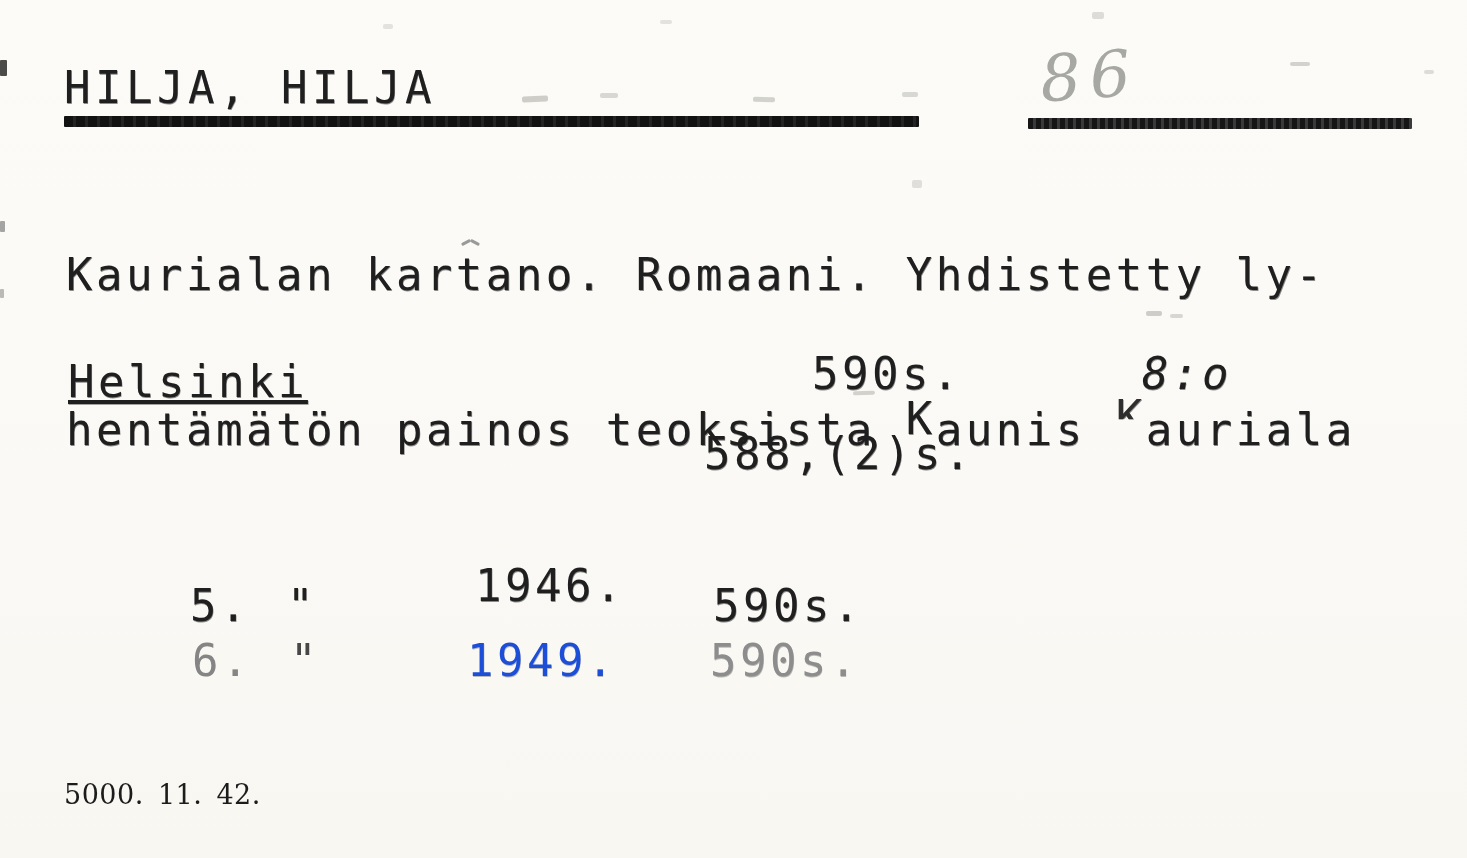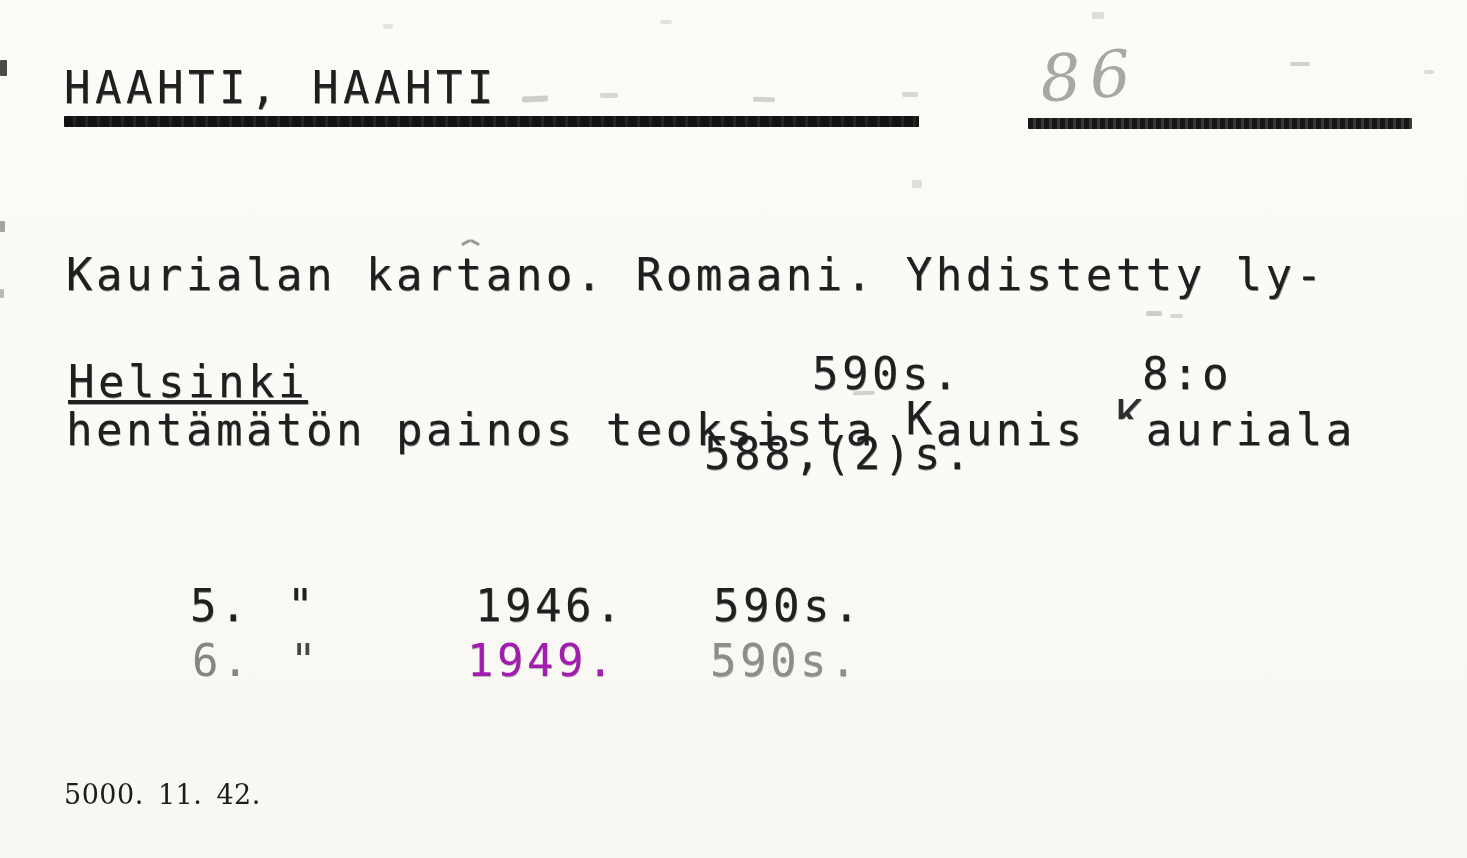--- a/index.html
+++ b/index.html
@@ -60,55 +60,55 @@
     letter-spacing: 9px;
     transform: rotate(-4deg);
     line-height: 1;
   }
 
   
   .cell { position: absolute; }
   .c-place  { left: 68px;  top: 360px; text-decoration: underline; }
   .c-year1  { left: 378px; top: 352px; }
   .c-pages1 { left: 812px; top: 352px; }
-  .c-format { left: 1142px; top: 352px; }
+  .c-format { left: 1142px; top: 352px; font-style: italic; }
 
   .c-ed2  { left: 200px; top: 432px; }
   .c-ed2y { left: 465px; top: 432px; }
   .c-ed2p { left: 704px; top: 432px; }
 
   .c-ed5  { left: 190px; top: 584px; }
   .c-ed5d { left: 287px; top: 584px; }
-  .c-ed5y { left: 475px; top: 584px; }
+  .c-ed5y { left: 475px; top: 564px; }
   .c-ed5p { left: 713px; top: 584px; }
 
   .c-ed6  { left: 192px; top: 639px; color: #858585; text-shadow: none; }
   .c-ed6d { left: 290px; top: 639px; color: #474747; text-shadow: none; }
-  .c-ed6y { left: 467px; top: 639px; color: #a21caf; text-shadow: 0.4px 0.5px 0.3px rgba(90,90,90,0.4); }
+  .c-ed6y { left: 467px; top: 639px; color: #1d4ed8; text-shadow: 0.4px 0.5px 0.3px rgba(90,90,90,0.4); }
   .c-ed6p { left: 710px; top: 639px; color: #8d8d8d; text-shadow: 0.4px 0.5px 0.3px rgba(90,90,90,0.4); }
 
   
   .footer-code {
     position: absolute; left: 64px; top: 781px;
     font-family: "DejaVu Serif", serif;
     font-weight: normal; font-size: 27px;
     letter-spacing: 0.5px; word-spacing: 5px;
     color: #1c1c1c; line-height: 1;
   }
 
   
   .art { position: absolute; background: #96968f; border-radius: 2px; }
   .speck { position: absolute; border-radius: 1px; }
 </style>
 </head>
 <body>
 
 <div class="card">
 
-  <div class="tw heading">HAAHTI, HAAHTI</div>
+  <div class="tw heading">HILJA, HILJA</div>
   <div class="handwritten">86</div>
   <div class="rule rule1"></div>
   <div class="rule rule2"></div>
 
   <div class="tw para">
     <div class="line">Kaurialan kartano. Romaani. Yhdistetty ly-</div>
     <div class="line"><span>hentämätön painos teoksista </span><span class="supk">K</span><span>aunis </span><span class="supk half">K</span><span>auriala</span></div>
   </div>
 
   <div class="tw cell c-place">Helsinki</div>

